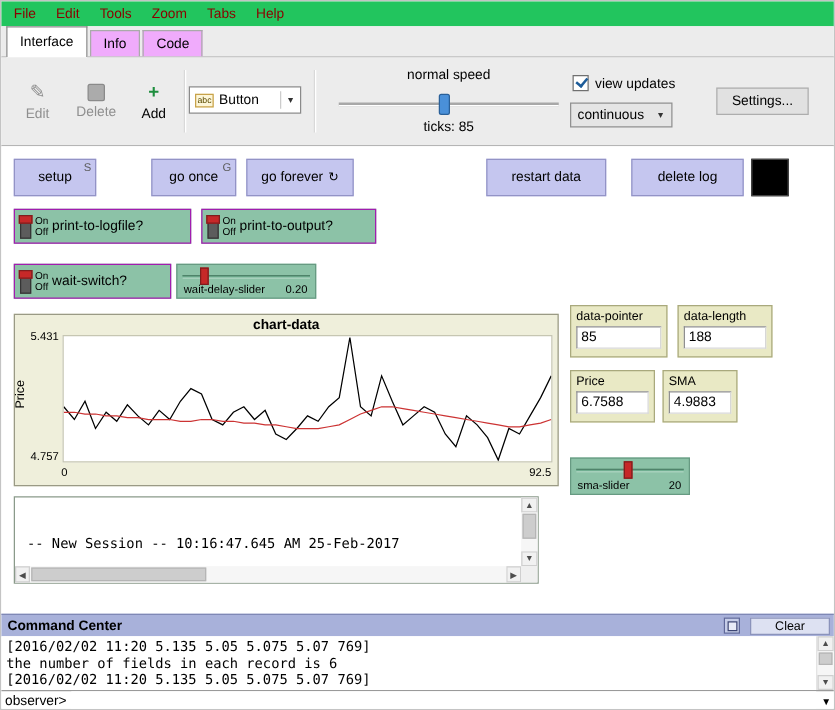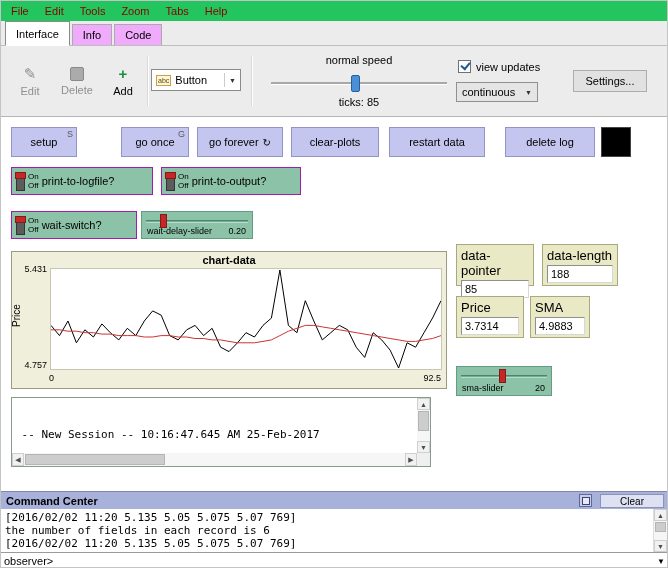--- a/index.html
+++ b/index.html
@@ -45,21 +45,21 @@
   .tgl{width:9px;height:19px;background:#5c5c5c;border:1px solid #353535;position:relative;flex:none;}
   .knob{position:absolute;left:-2px;width:11px;height:7px;background:#c62828;border:1px solid #7f1d1d;}
   .knob.on{top:-1px;}
   .onoff{display:flex;flex-direction:column;font-size:8px;line-height:9px;}
   .nl-slider{position:absolute;height:28px;background:#8cc2a7;border:1px solid #679a82;}
   .groove{position:absolute;left:4px;right:4px;top:8px;height:3px;background:#6fae90;border-top:1px solid #4f836a;border-bottom:1px solid #b8dcc9;}
   .shandle{position:absolute;top:2px;width:7px;height:14px;background:#c62828;border:1px solid #7f1d1d;}
   .slabel{position:absolute;left:5px;bottom:2px;font-size:9px;}
   .svalue{position:absolute;right:6px;bottom:2px;font-size:9px;}
   .nl-monitor{position:absolute;height:42px;background:#e9e9c5;border:1px solid #a9a97d;padding:3px 4px;}
-  .mlabel{font-size:13px;}
+  .mlabel{font-size:10px;}
   .mvalue{margin-top:2px;background:#fff;border:1px solid #8f8f8f;border-right-color:#d7d7d7;border-bottom-color:#d7d7d7;height:18px;line-height:17px;padding-left:3px;}
 
   
   .nl-plot{position:absolute;left:10px;top:134px;width:436px;height:138px;background:#efefdb;border:1px solid #9a9a85;}
   .plot-title{text-align:center;font-weight:bold;margin-top:2px;}
   .plot-area{position:absolute;left:38px;top:16px;width:392px;height:102px;background:#fff;border:1px solid #c6c6b2;}
   .ptick{position:absolute;font-size:9px;}
   .ylab{position:absolute;left:-7px;top:58px;font-size:10px;transform:rotate(-90deg);transform-origin:center;}
 
   
@@ -154,23 +154,20 @@
       <span class="key">S</span>
     </div>
     <div class="nl-button" style="left:120px;width:68px;">
       <span>go once</span>
       <span class="key">G</span>
     </div>
     <div class="nl-button" style="left:196px;width:86px;">
       <span>go forever</span>
       <span style="font-size:10px;">↻</span>
     </div>
-    <div class="nl-button" style="left:290px;width:88px;">
-      <span>clear-plots</span>
-    </div>
     <div class="nl-button" style="left:388px;width:96px;">
       <span>restart data</span>
     </div>
     <div class="nl-button" style="left:504px;width:90px;">
       <span>delete log</span>
     </div>
     <div class="world-view"></div>
 
     <div class="nl-switch" style="left:10px;top:50px;width:142px;">
       <span class="tgl">
@@ -228,21 +225,21 @@
     <div class="nl-monitor" style="left:455px;top:127px;width:78px;">
       <div class="mlabel">data-pointer</div>
       <div class="mvalue">85</div>
     </div>
     <div class="nl-monitor" style="left:541px;top:127px;width:76px;">
       <div class="mlabel">data-length</div>
       <div class="mvalue">188</div>
     </div>
     <div class="nl-monitor" style="left:455px;top:179px;width:68px;">
       <div class="mlabel">Price</div>
-      <div class="mvalue">3.7314</div>
+      <div class="mvalue">6.7588</div>
     </div>
     <div class="nl-monitor" style="left:529px;top:179px;width:60px;">
       <div class="mlabel">SMA</div>
       <div class="mvalue">4.9883</div>
     </div>
 
     <div class="nl-slider" style="left:455px;top:249px;width:96px;height:30px;">
       <span class="groove"></span>
       <span class="shandle" style="left:42px;"></span>
       <span class="slabel">sma-slider</span>

